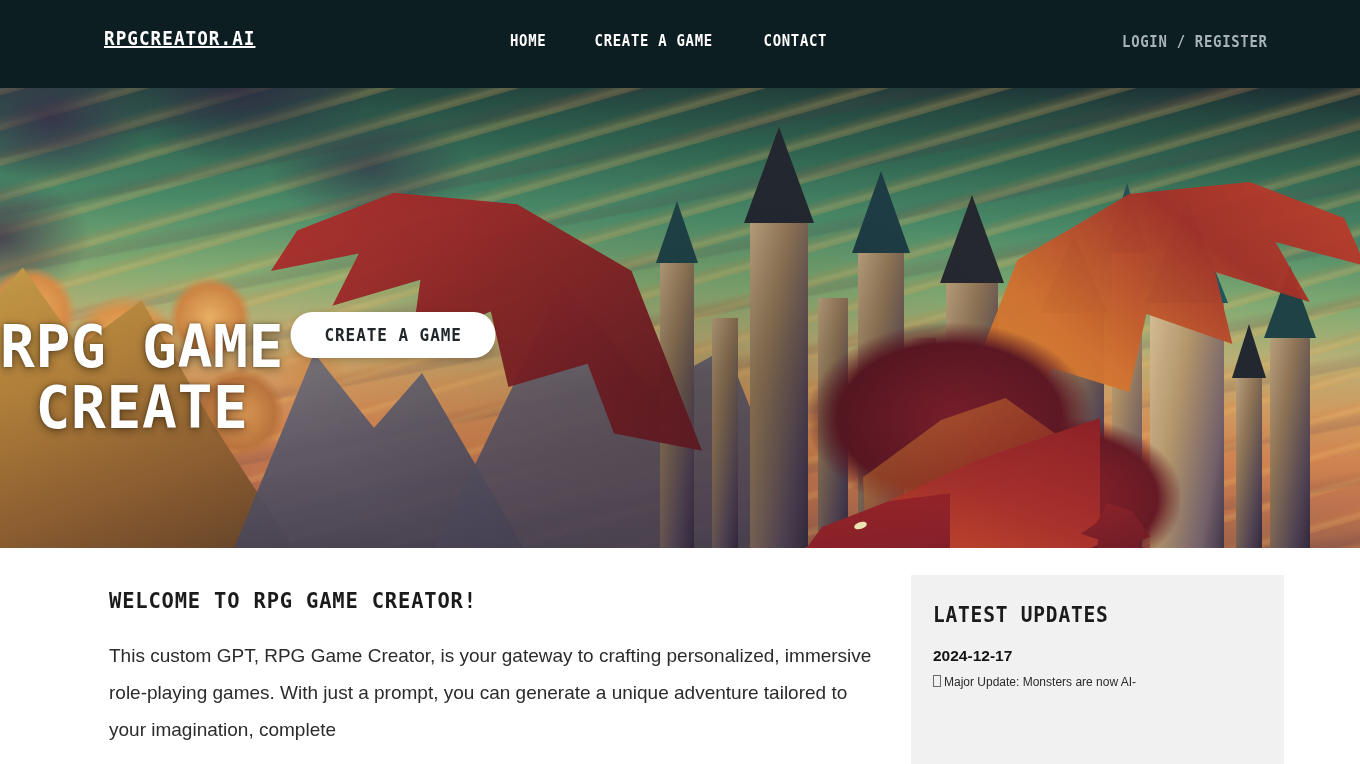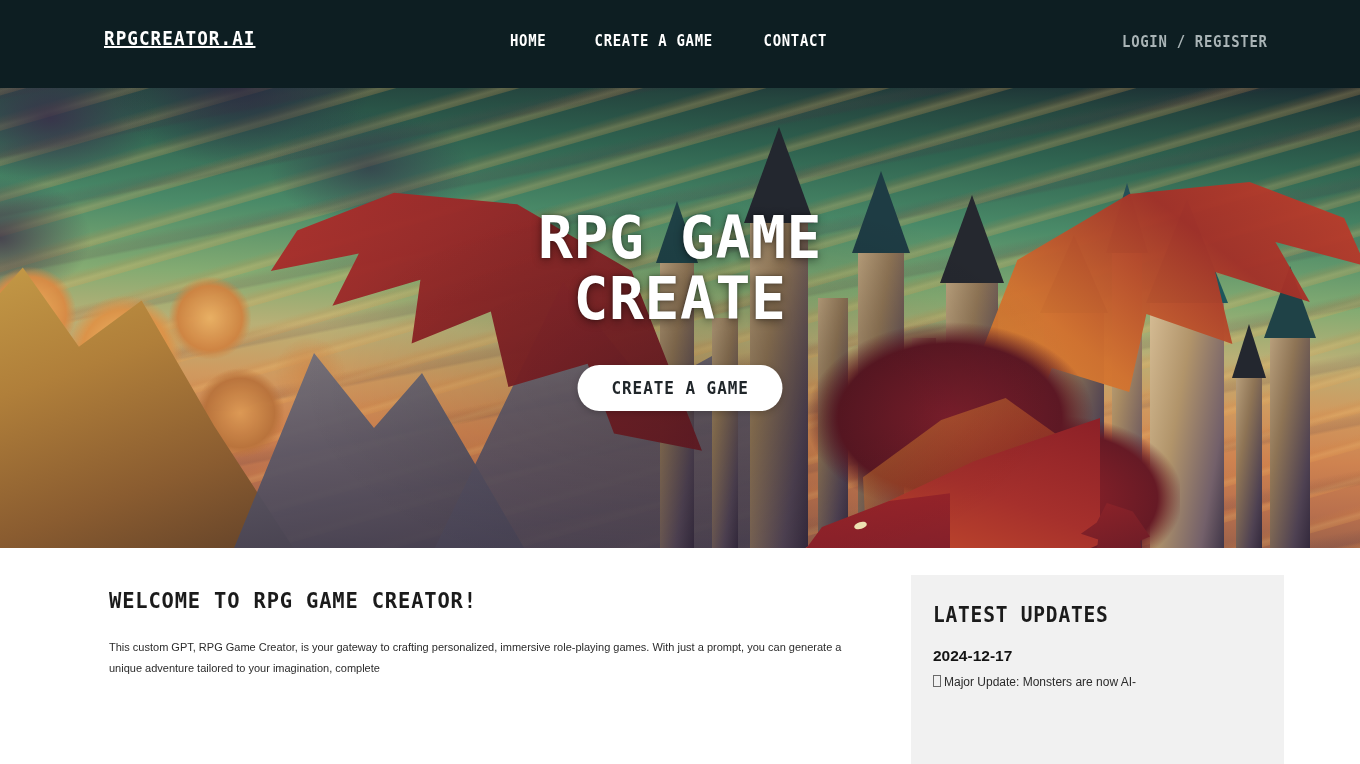--- a/index.html
+++ b/index.html
@@ -212,21 +212,21 @@
     background:linear-gradient(160deg,#8e2329 0%,#621a26 100%);
     clip-path:polygon(40% 0%, 76% 12%, 100% 48%, 86% 54%, 92% 86%, 74% 72%, 62% 100%, 50% 66%, 24% 84%, 28% 52%, 4% 44%, 26% 28%);
   }
 
   .hero-scrim{
     position:absolute; inset:0;
     background:radial-gradient(ellipse 540px 280px at 688px 300px, rgba(0,0,0,0.17) 0%, rgba(0,0,0,0) 72%);
   }
   .hero-inner{
     position:absolute; inset:0;
-    display:flex; flex-direction:column;
+    display:flex; flex-direction:row;
     align-items:center;
     z-index:5;
   }
   .hero-title{
     margin-top:120px;
     color:#ffffff;
     font-family:"DejaVu Sans Mono", monospace;
     font-size:58px;
     font-weight:bold;
     line-height:1.06;
@@ -279,21 +279,21 @@
     font-weight:bold;
     letter-spacing:0.04em;
     transform:scaleX(0.93);
     transform-origin:left center;
     white-space:nowrap;
   }
   .welcome-body{
     margin-top:24px;
     color:#2b2b2b;
     font-family:"Liberation Sans", sans-serif;
-    font-size:11px;
+    font-size:19px;
     line-height:1.95;
     max-width:765px;
   }
 
   .col-side{
     position:absolute; left:903px; top:-13px;
     width:373px; height:190px;
     background:#f1f1f1;
     padding:28px 12px 0 22px;
     overflow:hidden;

